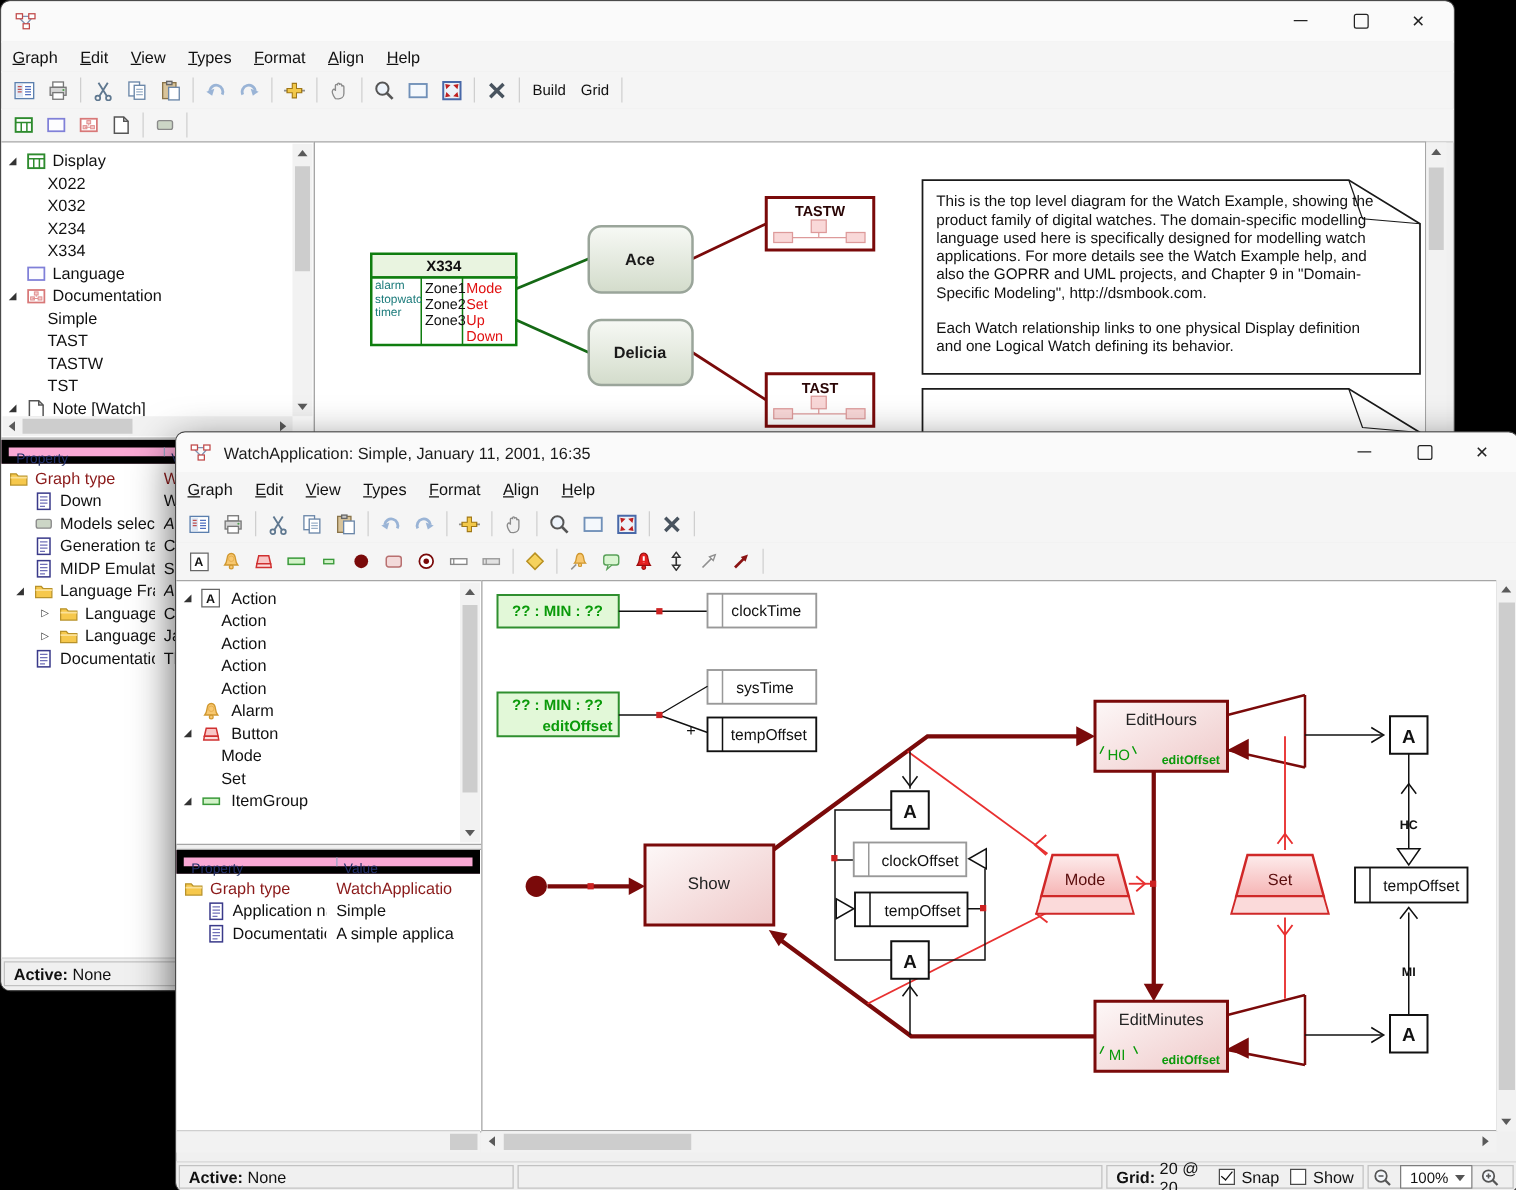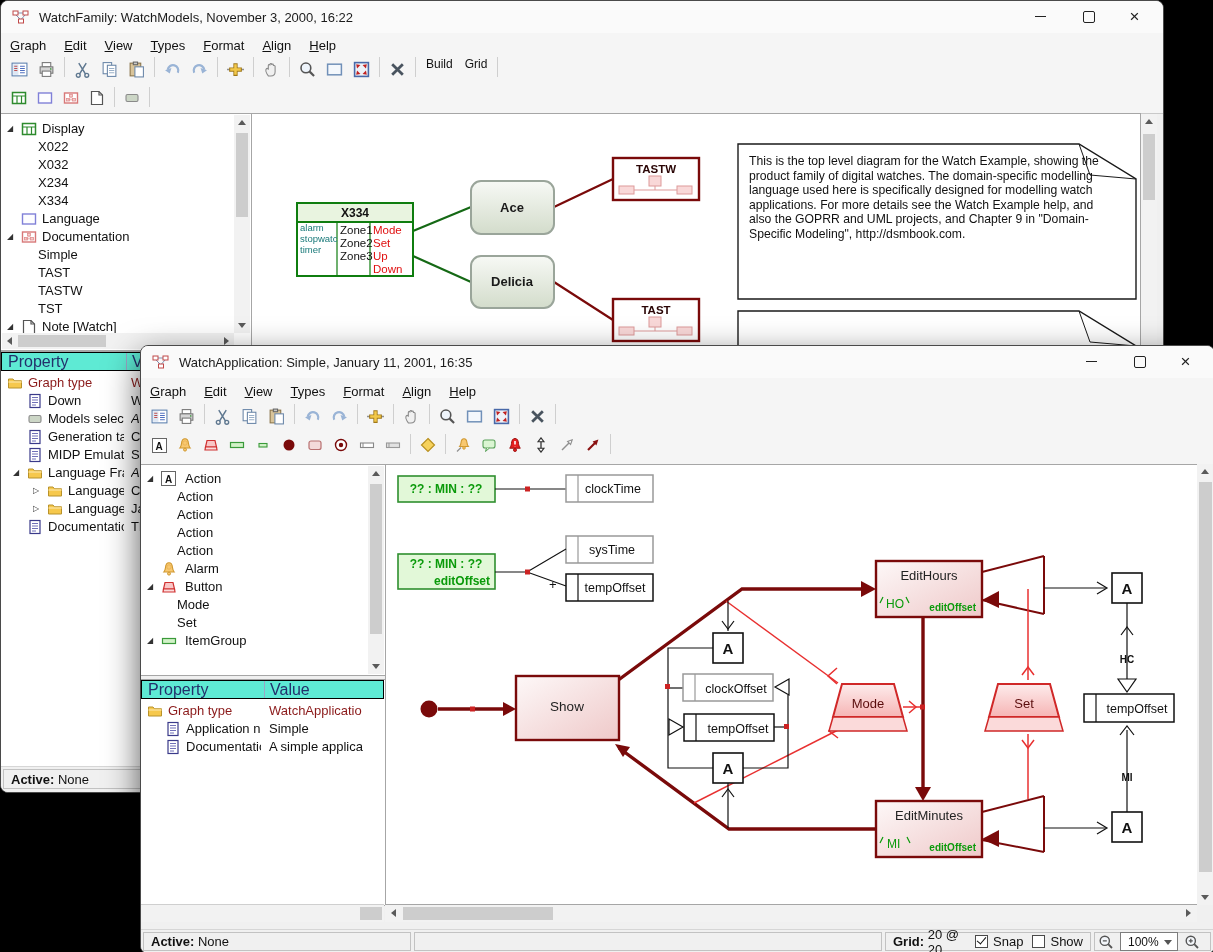--- a/index.html
+++ b/index.html
@@ -12,35 +12,35 @@
   .ttl{font-size:13px;color:#1b1b1b;margin-left:9px;white-space:nowrap}
   .appico{margin-left:11px;flex:0 0 auto}
   .wc{position:absolute;top:0;height:31px;width:45px;display:flex;align-items:center;justify-content:center}
   .wc-min i{display:block;width:11px;border-top:1.2px solid #222}
   .wc-max i{display:block;width:10px;height:10px;border:1.2px solid #222;border-radius:2px}
   .wc-x{font-size:17px;color:#222;font-weight:400}
   .menubar{position:absolute;left:0;right:0;display:flex;align-items:center;background:#f5f5f5;
            border-bottom:1px solid #e8e8e8;font-size:13px}
   .mi{display:inline-block;padding:0 9px;line-height:23px}
   .mi::first-letter{text-decoration:underline}
-  .tb{position:absolute;left:0;right:0;background:#f5f5f5;display:flex;}
+  .tb{position:absolute;left:0;right:0;background:#f5f5f5;display:flex;align-items:center}
   .tbtn{width:27px;height:24px;display:flex;align-items:center;justify-content:center;flex:0 0 auto}
   .tbtn2{width:26px;height:22px;display:flex;align-items:center;justify-content:center;flex:0 0 auto}
   .ic{width:17px;height:17px}.ic2{width:16px;height:16px}
   .sep{width:1px;height:20px;background:#cfcfcf;margin:0 4px;flex:0 0 auto}
   .txtbtn{font-size:12px;padding:0 6px;color:#111}
   .panel{position:absolute;background:#fff;border:1px solid #a6a6a6}
   .aico{width:15px;height:15px;border:1px solid #666;background:#fff;font-weight:bold;font-size:10px;
         line-height:15px;text-align:center;display:inline-block;box-sizing:border-box}
   .trow{position:absolute;height:18px;line-height:18px;font-size:13px;white-space:nowrap;width:100%}
   .exp{position:absolute;top:0;font-size:8px;color:#333;line-height:18px}
   .tico{position:absolute;top:1px}
   .tlabel{position:absolute;top:0}
-  .phead{position:absolute;background:#5eead4;border:1px solid #000000;box-sizing:border-box;
-         font-size:16px;color:#23306b;line-height:18px}
+  .phead{position:absolute;background:#f9a8d4;border:6px solid #000000;box-sizing:border-box;
+         font-size:11px;color:#23306b;line-height:18px}
   .pdiv{position:absolute;top:0;bottom:0;width:1px;background:#9aa7c7}
   .prow{position:absolute;height:18px;line-height:18px;font-size:13px;white-space:nowrap;width:100%}
   .pval{position:absolute;top:0;overflow:hidden}
   .red{color:#8b1a1a}.ital{font-style:italic}
   .sbv,.sbh{position:absolute;background:#f2f2f2}
   .thumb{position:absolute;background:#cdcdcd}
   .tri{position:absolute;width:0;height:0}
   .tu{border-left:4px solid transparent;border-right:4px solid transparent;border-bottom:5px solid #5a5a5a}
   .td{border-left:4px solid transparent;border-right:4px solid transparent;border-top:5px solid #5a5a5a}
   .tl{border-top:4px solid transparent;border-bottom:4px solid transparent;border-right:5px solid #5a5a5a}
@@ -245,21 +245,20 @@
         <path d="M4.8,6.8 H8.8 M6.8,4.8 V8.8" stroke="#555" stroke-width="1.3"></path>
       </symbol>
 </defs>
 </svg>
 
 <div class="win" id="w1" style="left:0;top:0;width:1162px;height:791px">
   <div class="tbar">
     <svg class="appico" width="18" height="14">
         <use href="#s-app"></use>
       </svg>
-    <span class="ttl">WatchFamily: WatchModels, November 3, 2000, 16:22</span>
     <div class="wc wc-min" style="right:100px">
         <i></i>
       </div>
     <div class="wc wc-max" style="right:52px">
         <i></i>
       </div>
     <div class="wc wc-x" style="right:6px">×</div>
   </div>
   <div class="menubar" style="top:32px;height:24px">
     <span class="mi">Graph</span>
@@ -568,20 +567,21 @@
         <rect x="425" y="213" width="15" height="8" fill="#f9d8d8" stroke="#dd9a9a"></rect>
       </g>
 
       <path d="M486,30 L827,30 L884,65 L884,185 L486,185 Z" fill="#fff" stroke="#1a1a1a" stroke-width="1.4"></path>
       <path d="M827,30 L838,61 L884,65" fill="none" stroke="#1a1a1a" stroke-width="1"></path>
       <path d="M486,197 L827,197 L884,232 L884,280 L486,280 Z" fill="#fff" stroke="#1a1a1a" stroke-width="1.4"></path>
       <path d="M827,197 L838,228 L884,232" fill="none" stroke="#1a1a1a" stroke-width="1"></path>
     </svg>
     <div class="notetext" style="left:497px;top:40px;width:356px">
       <div>This is the top level diagram for the Watch Example, showing the product family of digital watches. The domain-specific modelling language used here is specifically designed for modelling watch applications. For more details see the Watch Example help, and also the GOPRR and UML projects, and Chapter 9 in "Domain-Specific Modeling", http://dsmbook.com.</div>
+      <div style="margin-top:14px">Each Watch relationship links to one physical Display definition and one Logical Watch defining its behavior.</div>
     </div>
   </div>
   <div class="sbv" style="left:1140px;top:113px;width:16px;height:651px">
     <div class="tri tu" style="left:4px;top:5px"></div>
     <div class="thumb" style="left:2px;right:2px;top:20px;height:66px"></div>
     <div class="tri td" style="left:4px;bottom:5px"></div>
   </div>
 
   <div class="status" style="left:0;right:0;top:765px;height:25px;border-top:1px solid #d6d6d6">
     <div class="scell" style="left:2px;width:356px">

